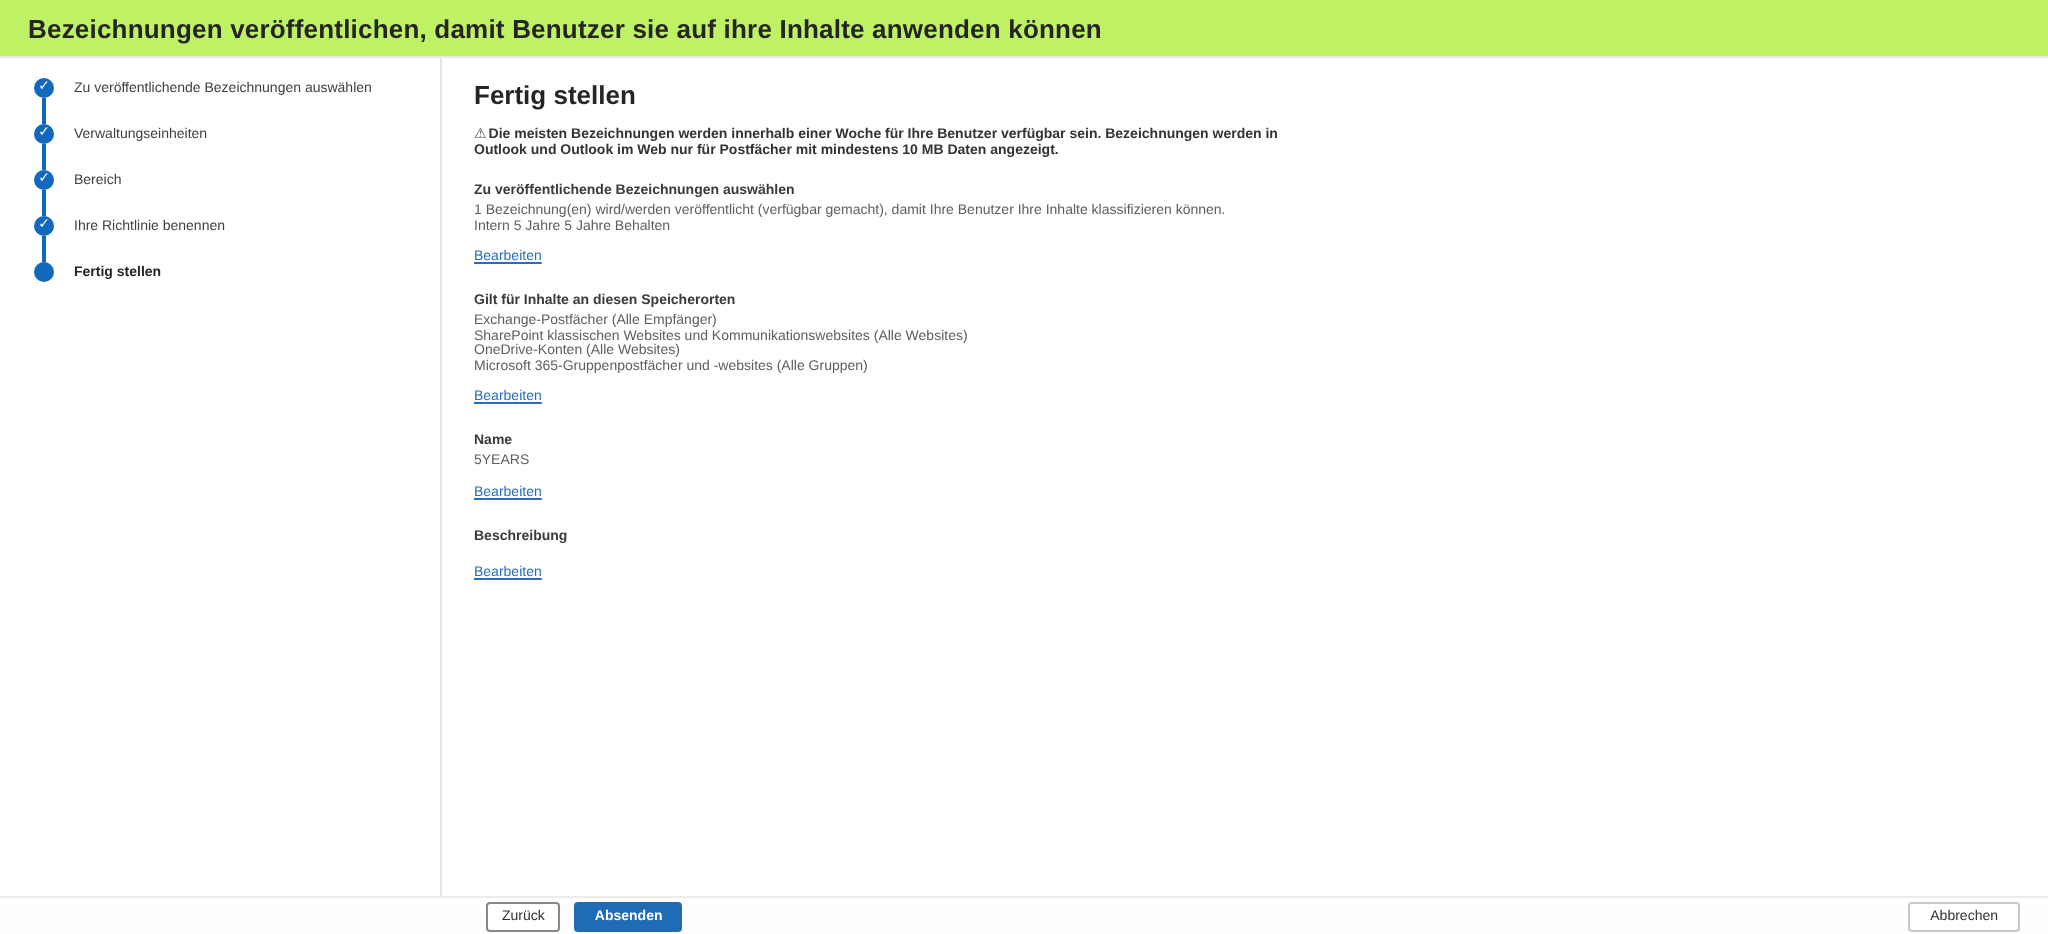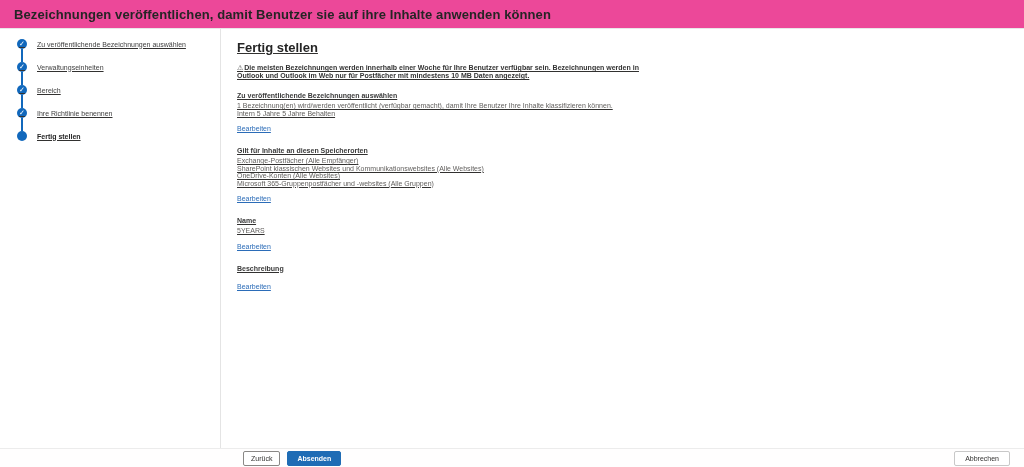--- a/index.html
+++ b/index.html
@@ -12,32 +12,32 @@
     overflow: hidden;
     position: relative;
   }
 
   
   .header {
     height: 29px;
     border-bottom: 1px solid #e8e8e8;
     display: flex; align-items: center;
     padding: 0 14px;
-    background: #ec4899;
+    background: #bef264;
   }
   .header h1 {
     margin: 0;
     font-size: 13px;
     font-weight: 700;
     color: #252525;
     letter-spacing: 0.1px;
   }
 
   
-  .page-body { display: flex; height: 419px; text-decoration: underline; }
+  .page-body { display: flex; height: 419px; }
 
   .sidebar {
     width: 221px;
     flex: 0 0 221px;
     border-right: 1px solid #e4e4e4;
     padding-top: 10px;
   }
   .steps { list-style: none; margin: 0; padding: 0; }
   .step-row { display: flex; align-items: center; padding-left: 17px; }
   .step-icon {

